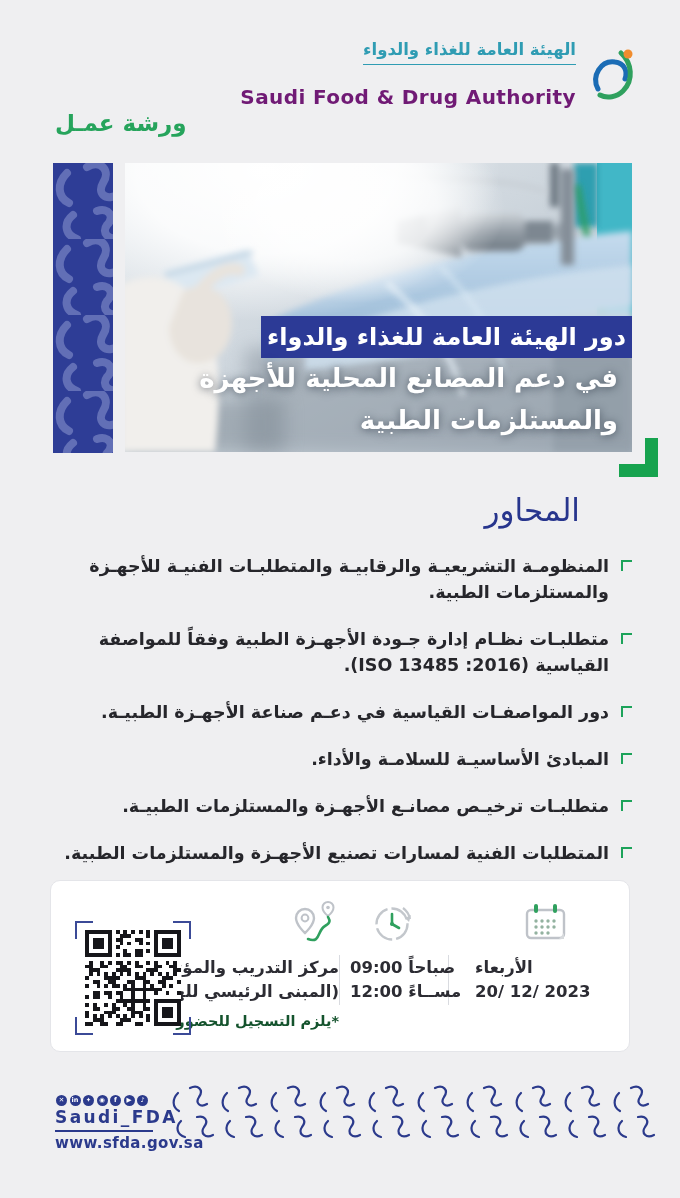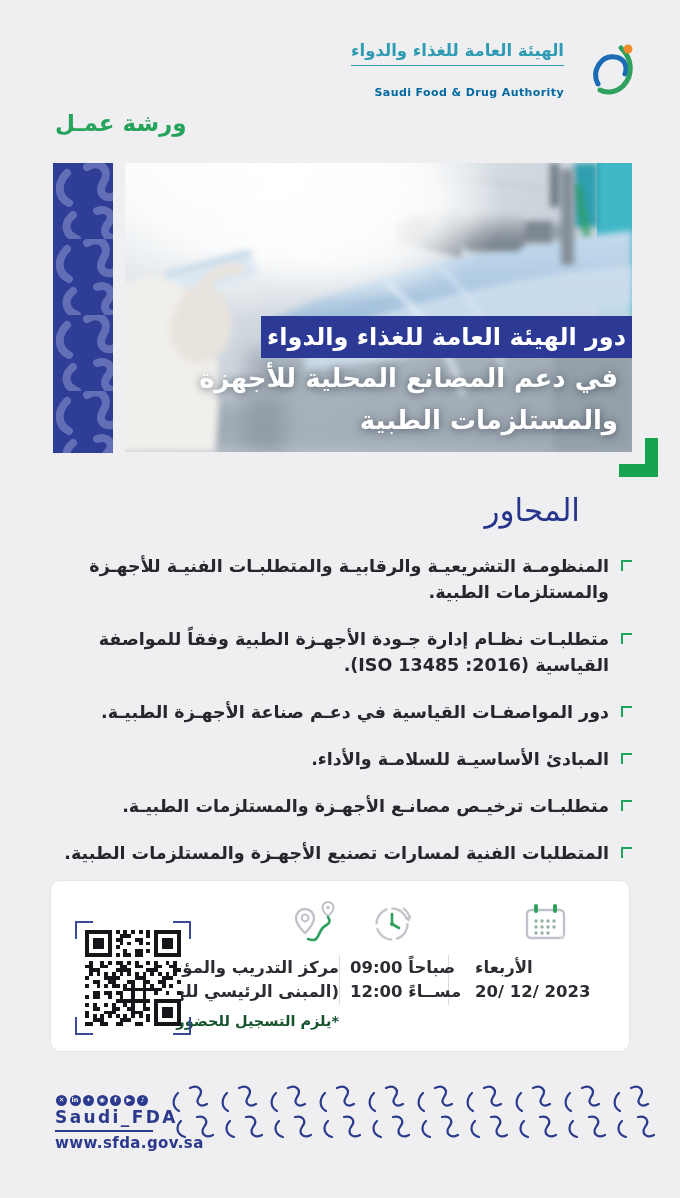--- a/index.html
+++ b/index.html
@@ -5,28 +5,28 @@
   html,body{margin:0;padding:0;}
   body{
     width:680px;height:1198px;position:relative;overflow:hidden;
     background:#efeff1;
     font-family:"DejaVu Sans", sans-serif;
     -webkit-font-smoothing:antialiased;
   }
   .abs{position:absolute;}
 
   
-  .logo-block{top:40px;right:42px;display:flex;align-items:center;gap:24px;}
+  .logo-block{top:40px;right:42px;display:flex;align-items:center;gap:12px;}
   .logo-text{display:flex;flex-direction:column;align-items:flex-end;}
   .logo-ar{
     direction:rtl;color:#2f9cb3;font-size:16.5px;font-weight:bold;
     padding-bottom:5px;border-bottom:1.6px solid #2f9cb3;
   }
   .logo-en{
-    color:#0369a1;font-size:11px;font-weight:bold;letter-spacing:.4px;margin-top:20px;
+    color:#701a75;font-size:20px;font-weight:bold;letter-spacing:.4px;margin-top:20px;
     white-space:nowrap;
   }
   .workshop{
     top:110px;left:55px;direction:rtl;
     color:#26a45c;font-size:23px;font-weight:bold;
   }
 
   
   .side-strip{left:53px;top:163px;width:60px;height:290px;background:#2e3d96;overflow:hidden;}
   .hero{left:125px;top:163px;width:507px;height:289px;overflow:hidden;background:#ef4444;}

